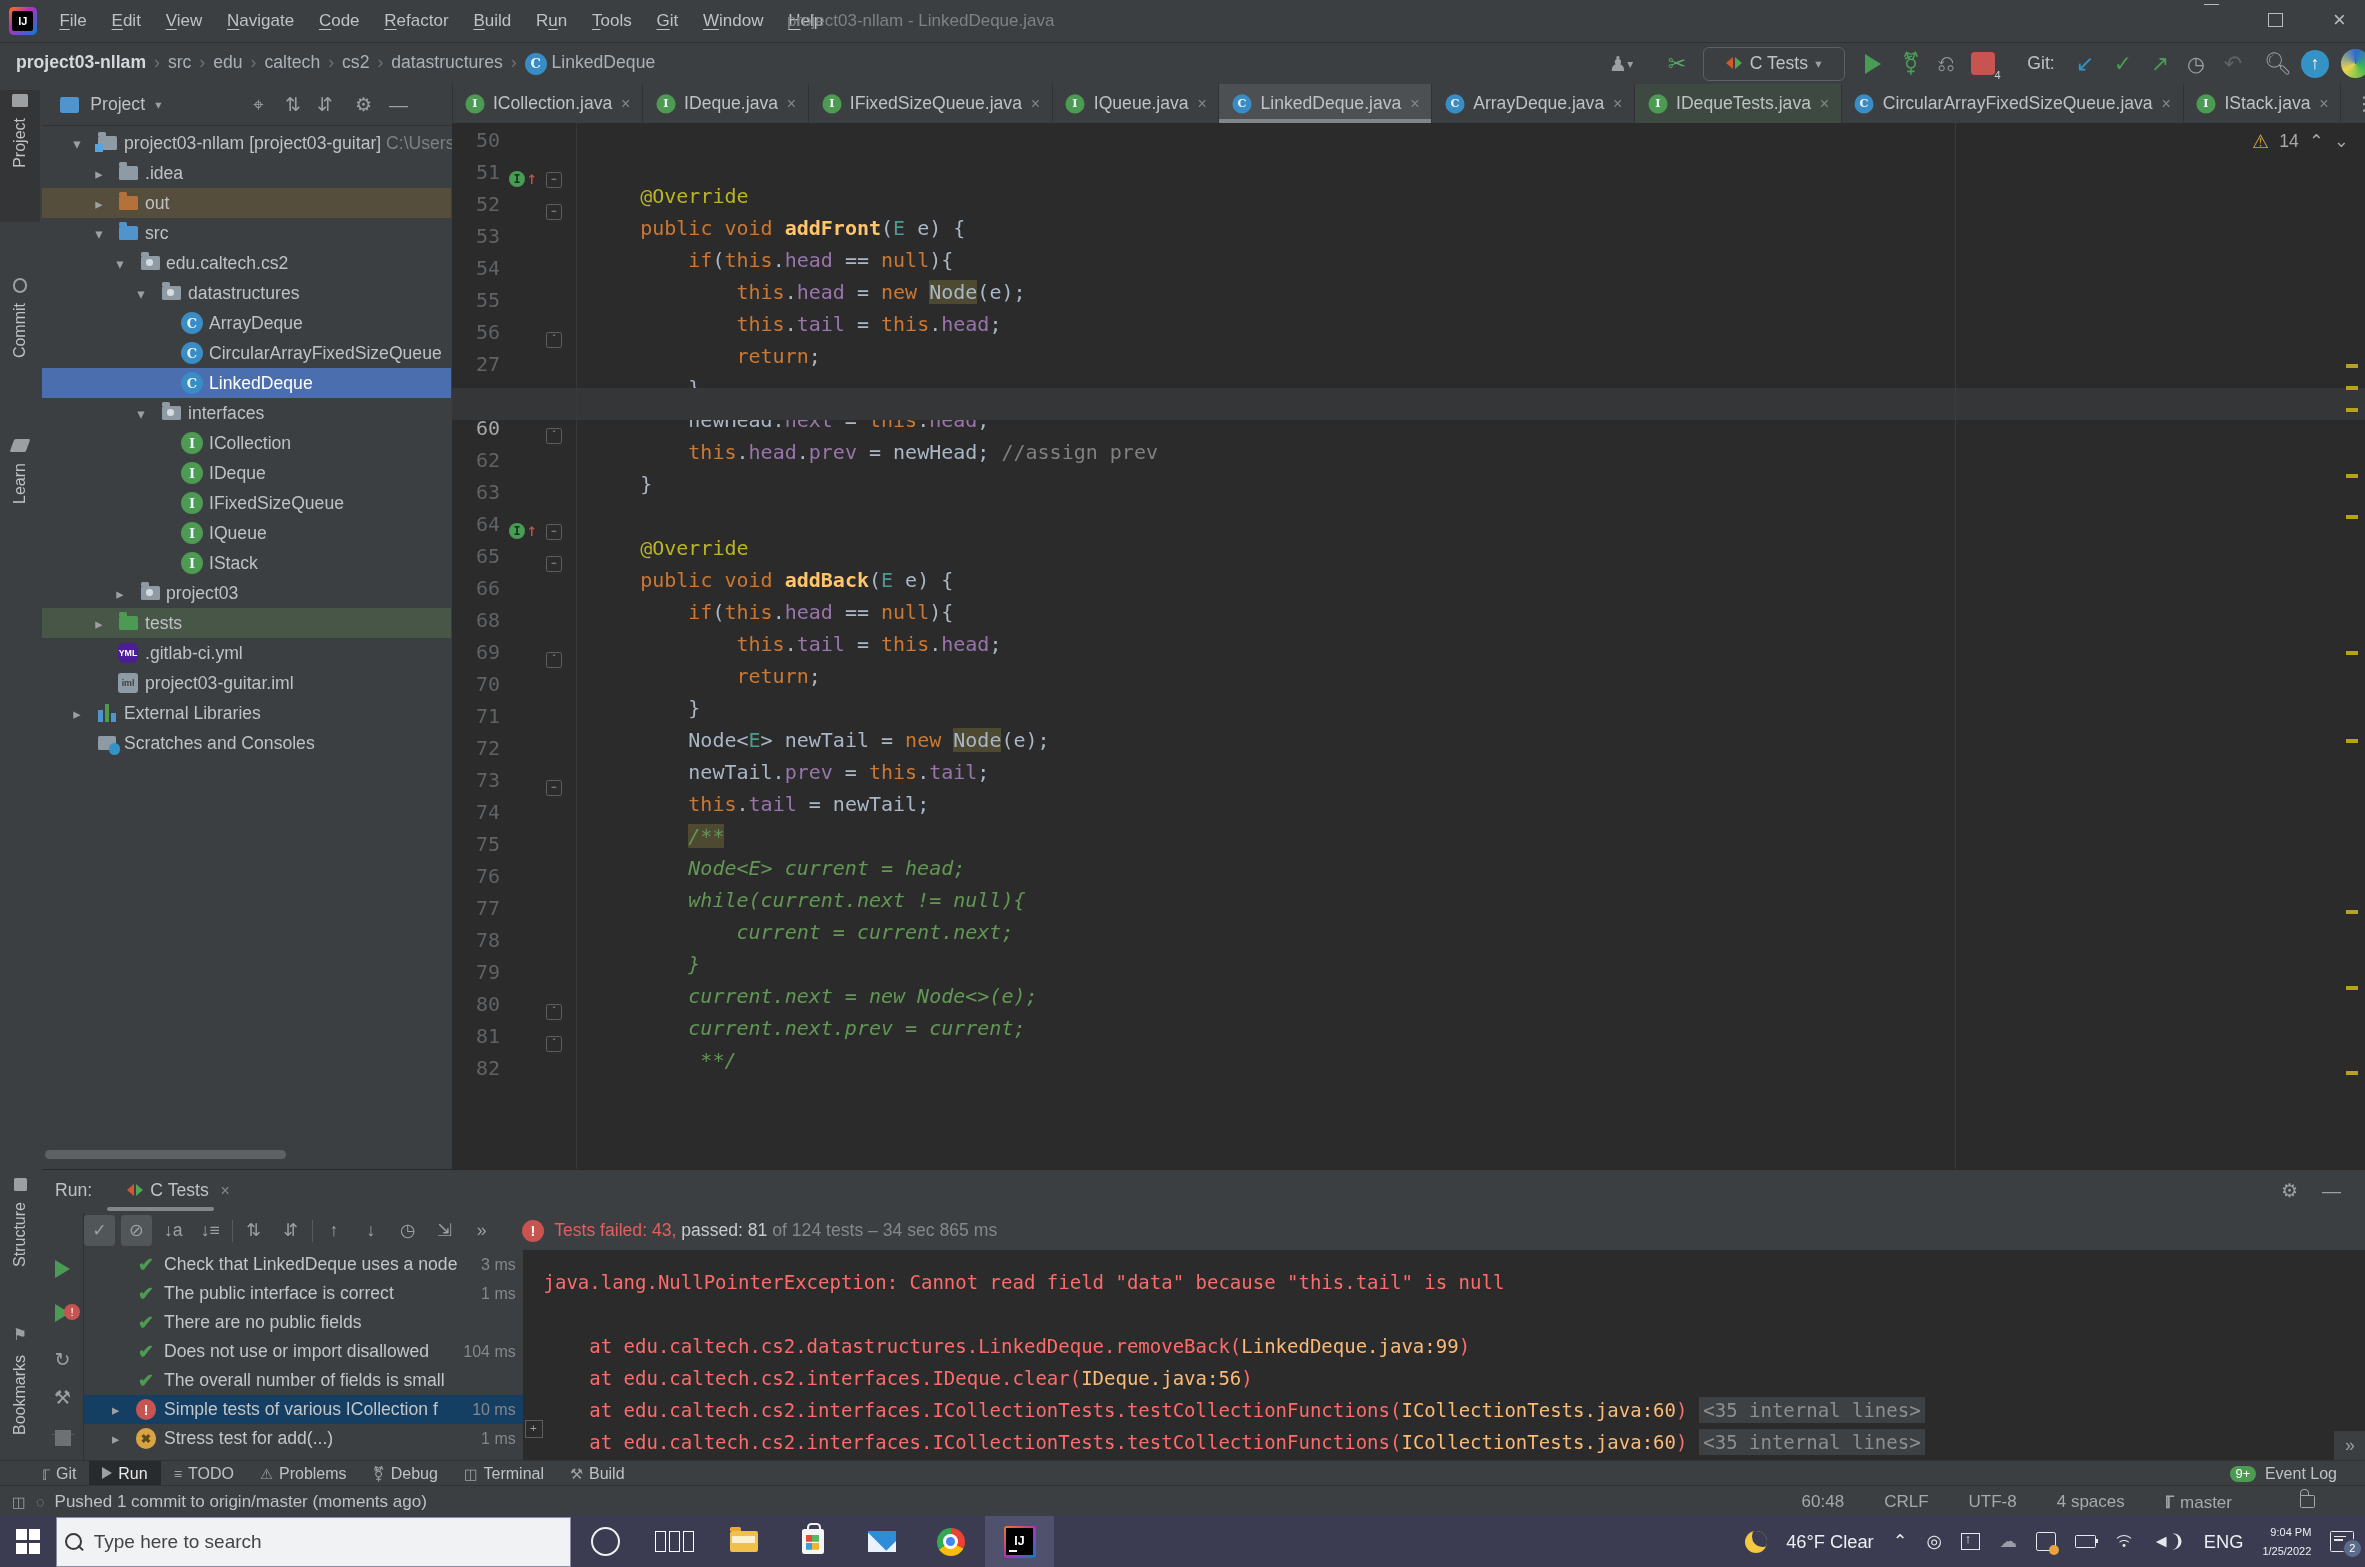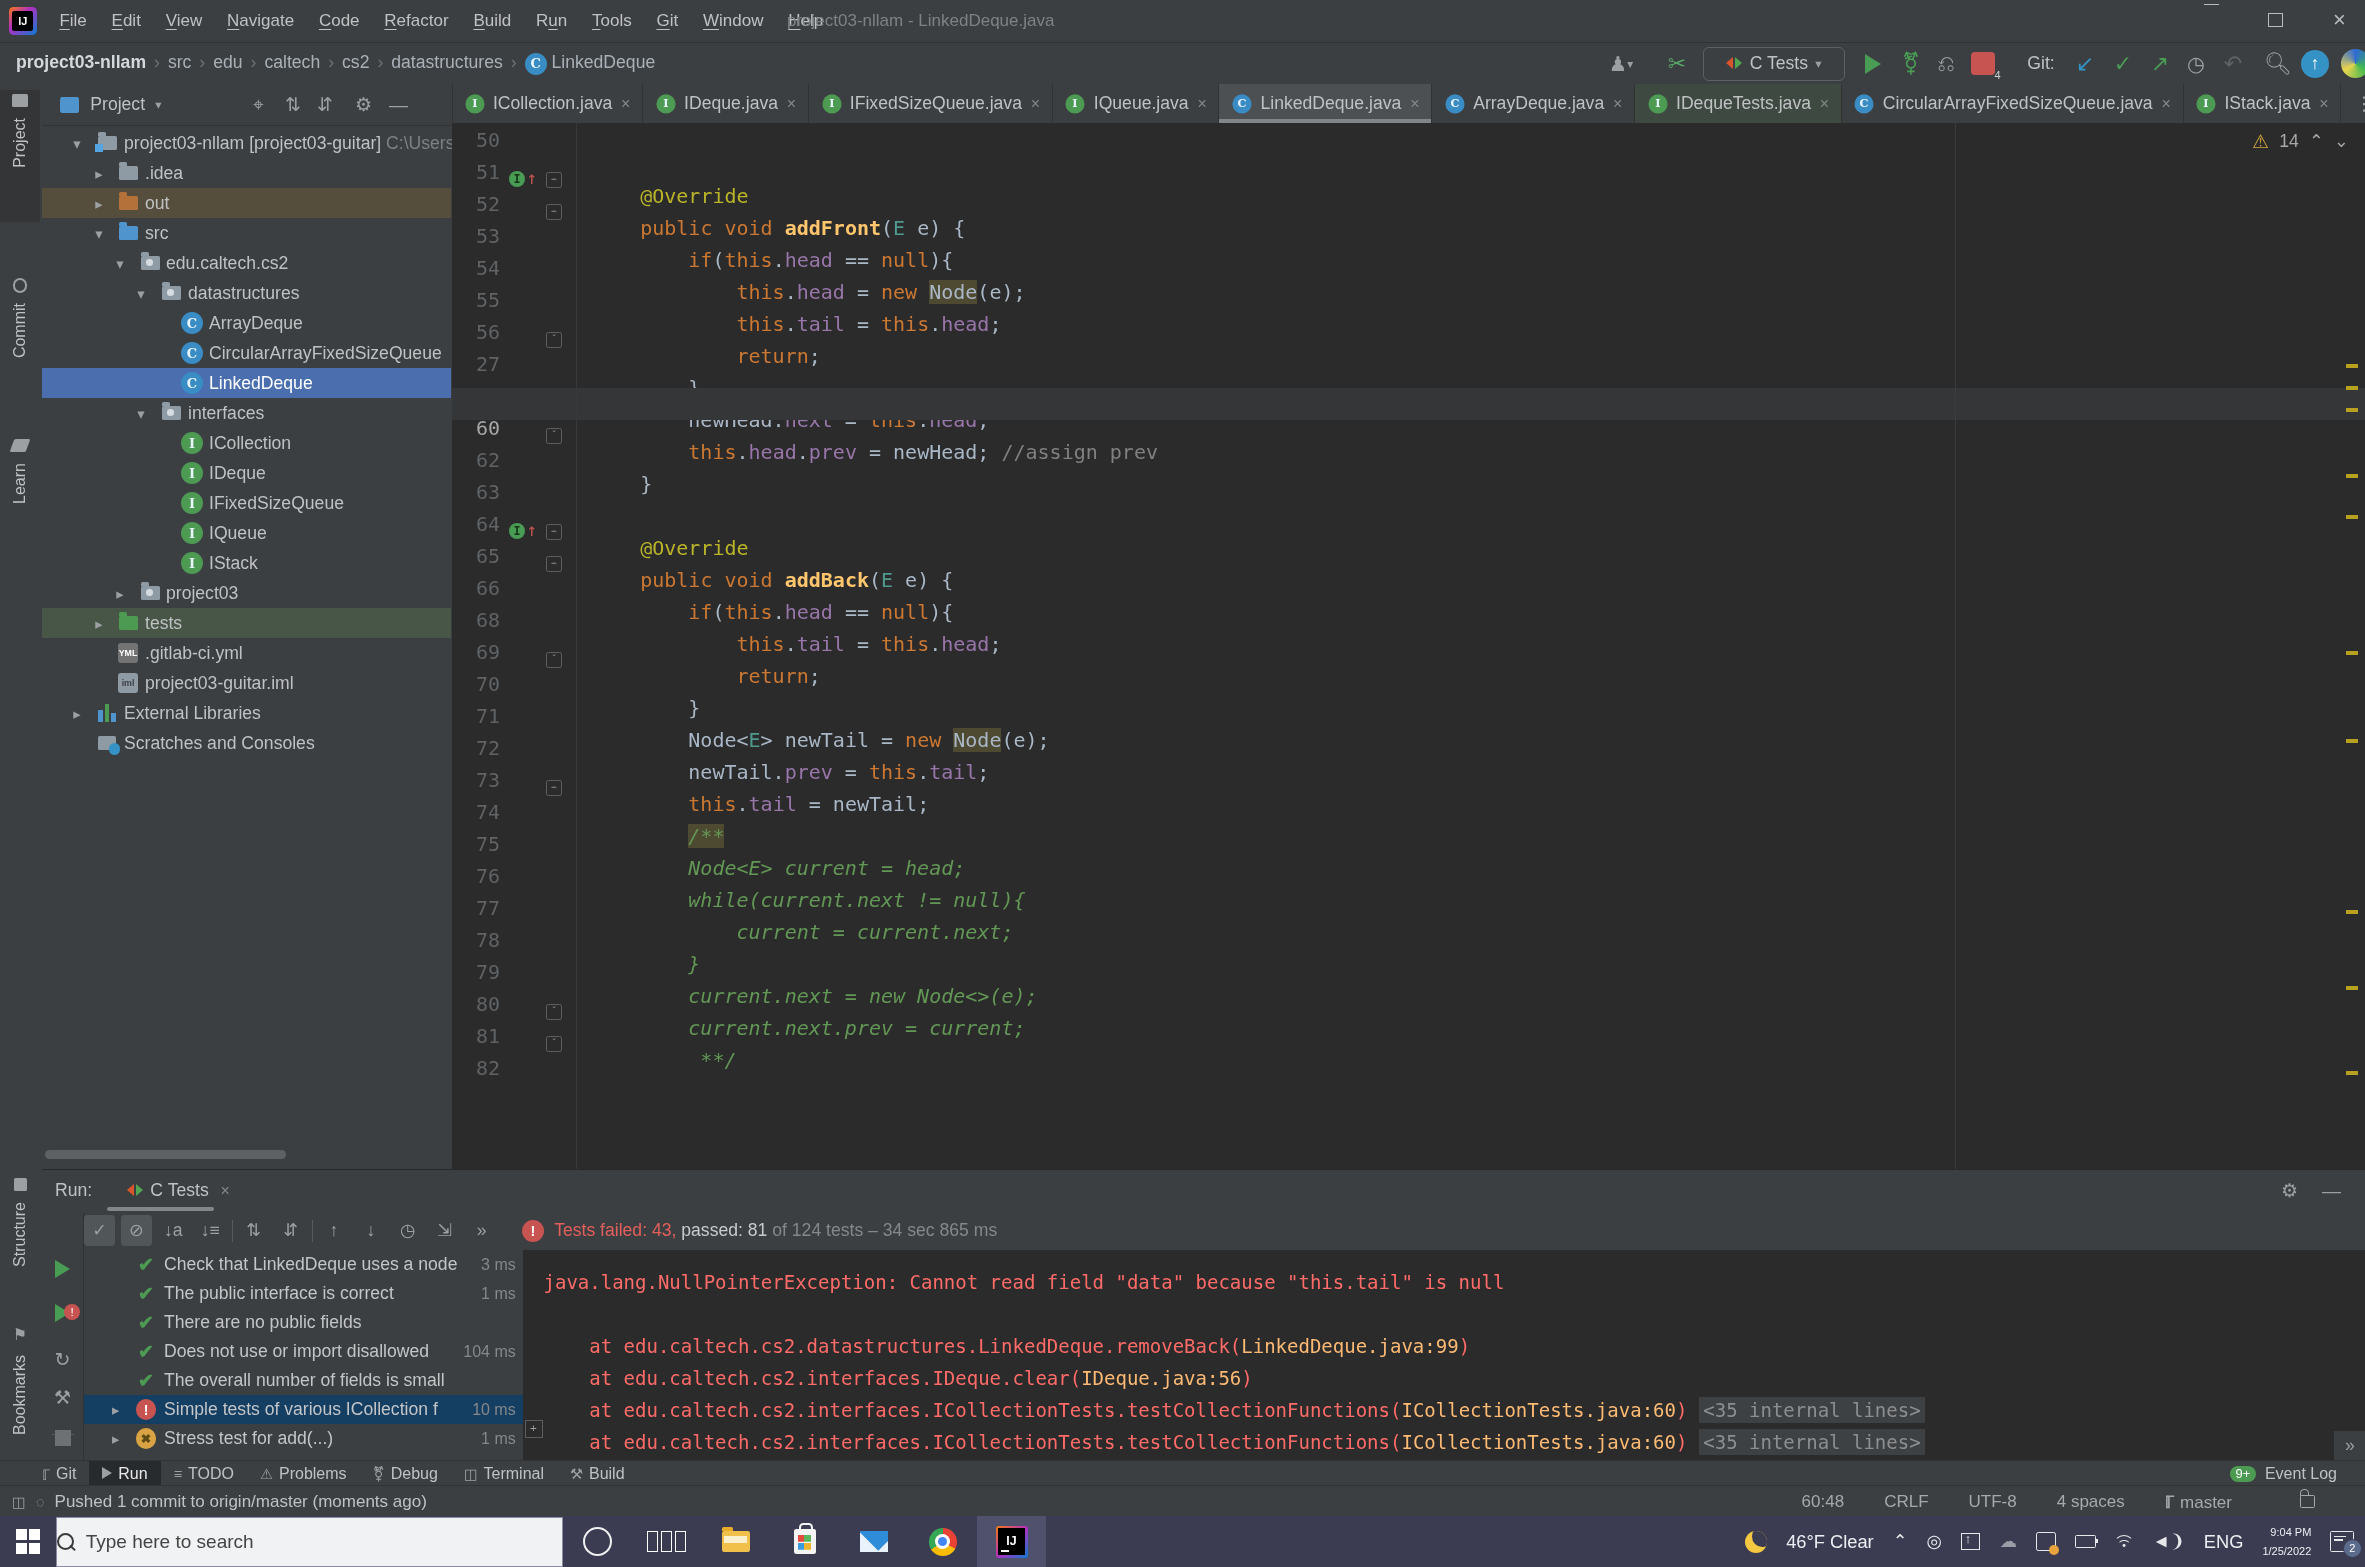--- a/index.html
+++ b/index.html
@@ -74,21 +74,21 @@
   .tlabel{position:absolute;}
   .tpath{color:#7d8082;}
   .folder{width:19px;height:14.6px;border-radius:1.5px;position:relative;background:#8e9aa4;}
   .folder:before{content:"";position:absolute;top:-3.7px;left:0;width:8.8px;height:3.7px;border-radius:1.5px 1.5px 0 0;background:inherit;}
   .folder .dot{position:absolute;left:5.9px;top:3.7px;width:6.6px;height:6.6px;border-radius:50%;background:#d6dbdf;}
   .folder.src{background:#4f94cd;}
   .folder.out{background:#b5713a;}
   .folder.test{background:#4d9b53;}
   .folder .modbadge{position:absolute;left:-2.2px;bottom:-2.2px;width:8px;height:8px;background:#53a4e0;}
   .mini-ic{width:20.5px;height:20.5px;display:flex;align-items:center;justify-content:center;border-radius:2.9px;font-size:8.8px;font-weight:bold;color:#fff;}
-  .yml{background:#737373;}
+  .yml{background:#4c1d95;border-radius:6px;}
   .iml{background:#8e9aa4;color:#3c3f41;}
   .libbars{display:flex;gap:2.2px;align-items:flex-end;height:17.6px;}
   .libbars i{width:4.4px;background:#4f94cd;display:block;}
   .libbars i:nth-child(2){background:#4d9b53;height:17.6px!important;}
   .scratch{width:17.6px;height:14.6px;background:#8e9aa4;border-radius:1.5px;position:relative;}
   .scratch:after{content:"";position:absolute;right:-4.4px;bottom:-4.4px;width:11.7px;height:11.7px;border-radius:50%;background:#3592c4;}
   .hscroll{position:absolute;border-radius:4.4px;background:#5d6163;}
   
   #editor{left:452px;top:123px;width:1913px;height:1046px;background:#2b2b2b;overflow:hidden;}
   #gutter-sep{position:absolute;left:124px;top:0;bottom:0;width:0.7px;background:#37393b;}
@@ -154,21 +154,21 @@
   #statusbar{left:0;top:1485px;width:2366px;height:31px;background:#3c3f41;border-top:0.7px solid #323232;display:flex;align-items:center;font-size:17px;color:#bfc1c3;}
   .sb-right{position:absolute;display:flex;gap:40px;right:51px;color:#a6a9ab;align-items:center;}
   .branch-ic{display:inline-block;margin-right:5.9px;color:#a6a9ab;font-weight:bold;}
   .lock{display:inline-block;width:13px;height:10.2px;border:1.5px solid #a6a9ab;border-radius:1.5px;position:relative;margin-left:28px;}
   .lock:before{content:"";position:absolute;left:-1.5px;top:-7.3px;width:7.3px;height:5.9px;border:1.5px solid #a6a9ab;border-bottom:none;border-radius:4.4px 4.4px 0 0;}
   
   #taskbar{left:0;top:1516px;width:2366px;height:51px;background:#3b3c52;display:flex;align-items:center;}
   #startbtn{width:56px;height:51px;display:flex;align-items:center;justify-content:center;}
   .winlogo{display:grid;grid-template-columns:11px 11px;grid-template-rows:11px 11px;gap:2.2px;}
   .winlogo i{background:#fff;display:block;}
-  #searchbox{width:505px;height:48px;background:#f1f2f3;border:0.7px solid #8b8ca3;display:flex;align-items:center;gap:11.7px;padding-left:0;color:#444;font-size:19px;}
+  #searchbox{width:505px;height:48px;background:#f1f2f3;border:0.7px solid #8b8ca3;display:flex;align-items:center;gap:11.7px;padding-left:8px;color:#444;font-size:19px;}
   .mag{width:13px;height:13px;border:2.2px solid #3b3b3b;border-radius:50%;position:relative;display:inline-block;}
   .mag:after{content:"";position:absolute;left:10.2px;top:11.7px;width:7.3px;height:2.2px;background:#3b3b3b;transform:rotate(45deg);}
   .tb-app{width:69px;height:51px;display:flex;align-items:center;justify-content:center;}
   .tb-app.active{background:#50516d;}
   .cortana{width:25px;height:25px;border:2.2px solid #f0f0f0;border-radius:50%;}
   .taskview{display:flex;gap:2.9px;}
   .taskview i{width:8.8px;height:19px;border:1.5px solid #fff;display:block;}
   .expl{width:28px;height:20.5px;background:#f0c04a;border-radius:2.2px;position:relative;}
   .expl:before{content:"";position:absolute;top:-4.4px;left:0;width:11.7px;height:4.4px;background:#e8ac28;border-radius:1.5px 1.5px 0 0;}
   .expl:after{content:"";position:absolute;left:2.9px;top:4.4px;right:2.9px;height:7.3px;background:#fdf0cf;}

